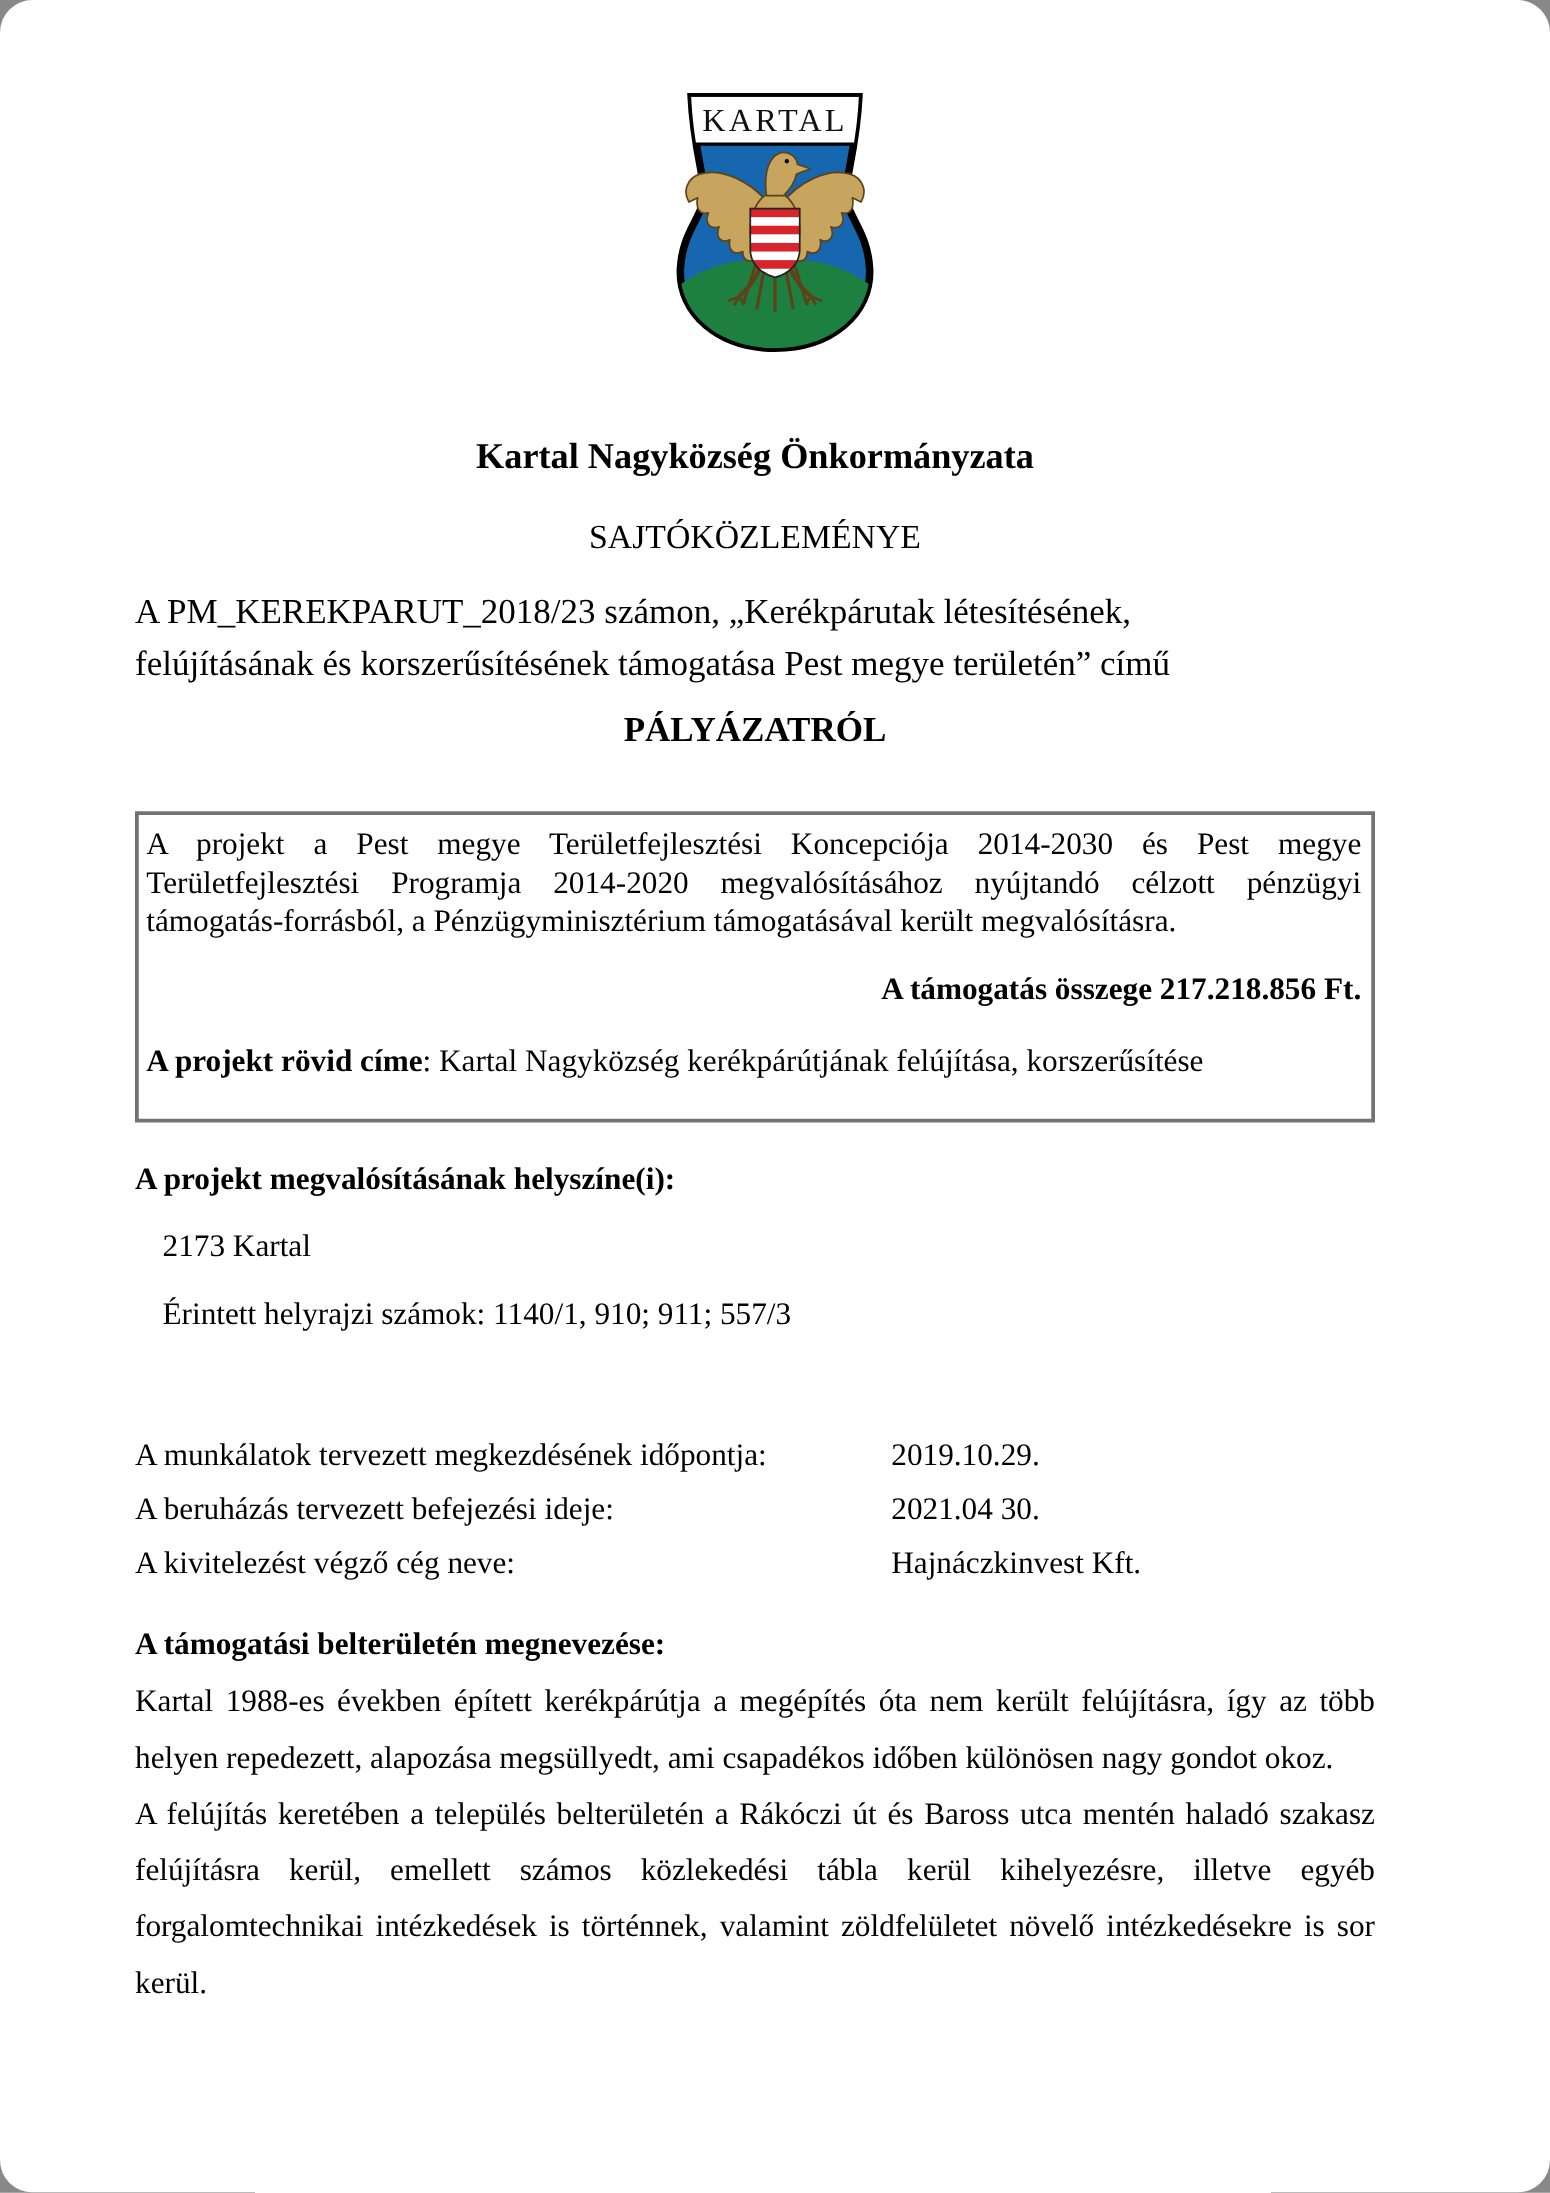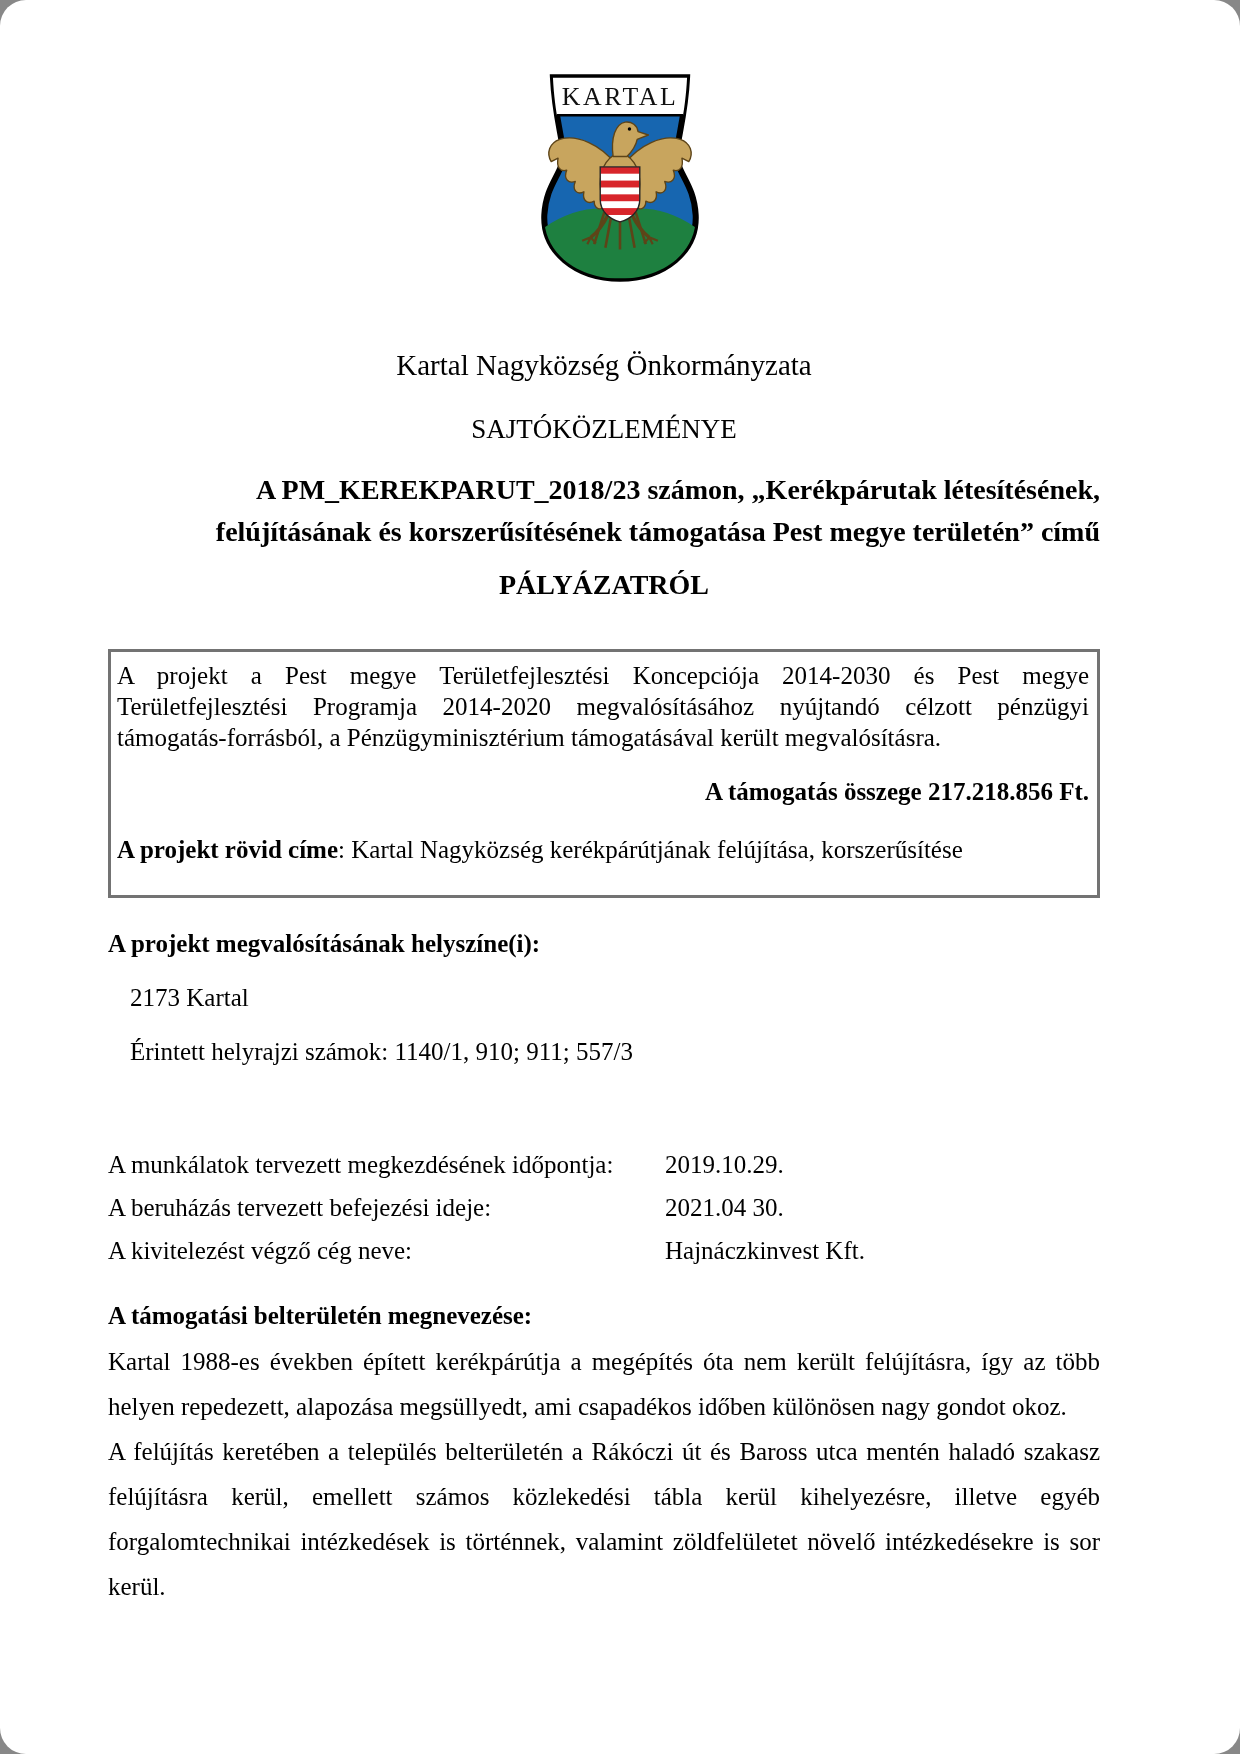--- a/index.html
+++ b/index.html
@@ -11,42 +11,42 @@
     font-family:"Liberation Serif","DejaVu Serif",serif;
     color:#000;
     overflow:hidden;
     border-radius:26px;
   }
   .content{margin:0 140px 0 108px;}
   p,h1,h2,h3{margin:0;padding:0;font-weight:normal;}
 
   .crest{display:block;margin:70px auto 0;width:172px;height:216px;}
 
-  .org-title{ text-align:center;font-size:29px;font-weight:normal;margin-top:62px;line-height:34px;}
+  .org-title{ text-align:center;font-size:29px;font-weight:bold;margin-top:62px;line-height:34px;}
   .doc-type{ text-align:center;font-size:27px;font-weight:normal;margin-top:33px;line-height:28px;}
-  .call-title{text-align:right;font-size:28px;font-weight:bold;margin-top:26px;line-height:42px;}
+  .call-title{text-align:left;font-size:28px;font-weight:normal;margin-top:26px;line-height:42px;}
   .about-title{text-align:center;font-size:28px;font-weight:bold;margin-top:18px;line-height:28px;}
 
   .summary-box{
     margin-top:50px;
     border:3px solid #737373;
     padding:8px 8px 30px 6px;
   }
   .body-text{font-size:25px;line-height:31px;}
   .just{text-align:justify;}
   .bold{font-weight:bold;}
   .amount-line{margin-top:23px;text-align:right;}
   .short-title-line{margin-top:27px;}
 
   .section-heading{font-size:25px;line-height:31px;font-weight:bold;}
   .loc-heading{margin-top:30px;}
   .indent-line{margin-top:23px;padding-left:22px;font-size:25px;line-height:31px;}
 
   .detail-rows{margin-top:76px;font-size:25px;}
-  .detail-row{display:flex;line-height:43px;}
+  .detail-row{display:flex;line-height:43px;gap:48px;}
   .detail-label{flex:0 0 557px;}
   .detail-value{flex:1;}
 
   .activity-heading{margin-top:28px;}
   .activity-par{font-size:25px;line-height:45px;margin-top:8px;}
 </style>
 </head>
 <body>
 
 <div class="page">

